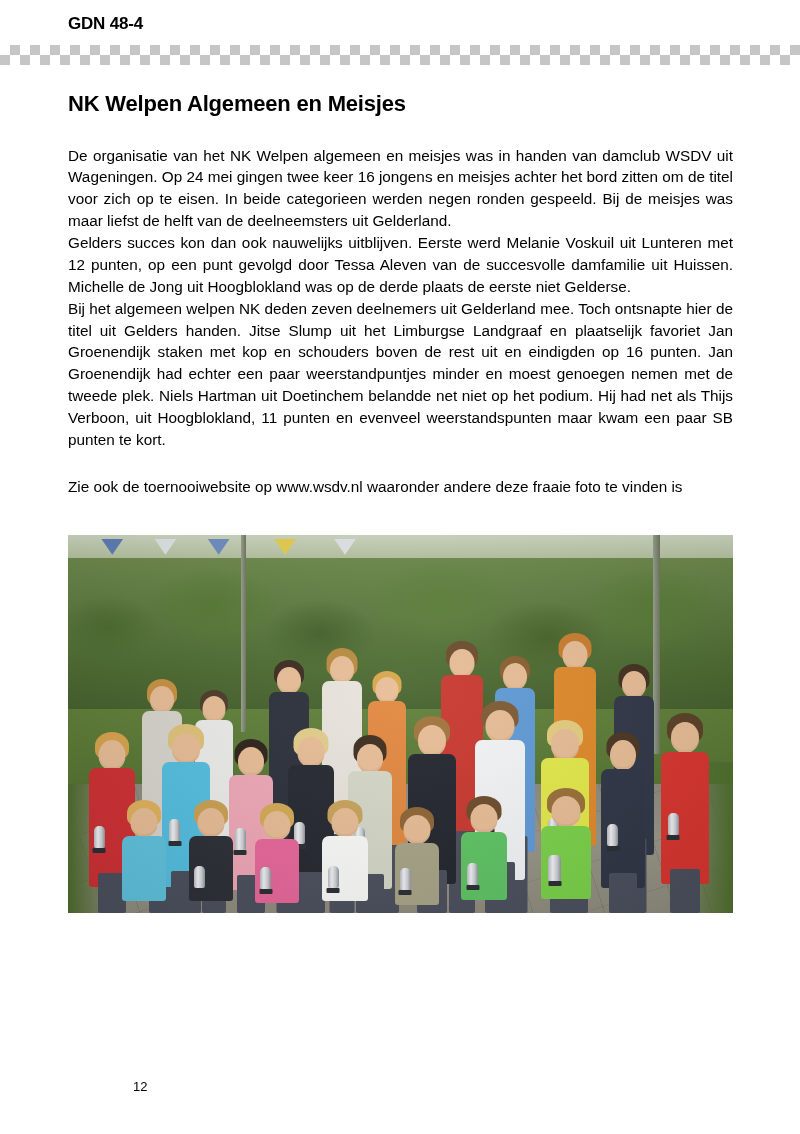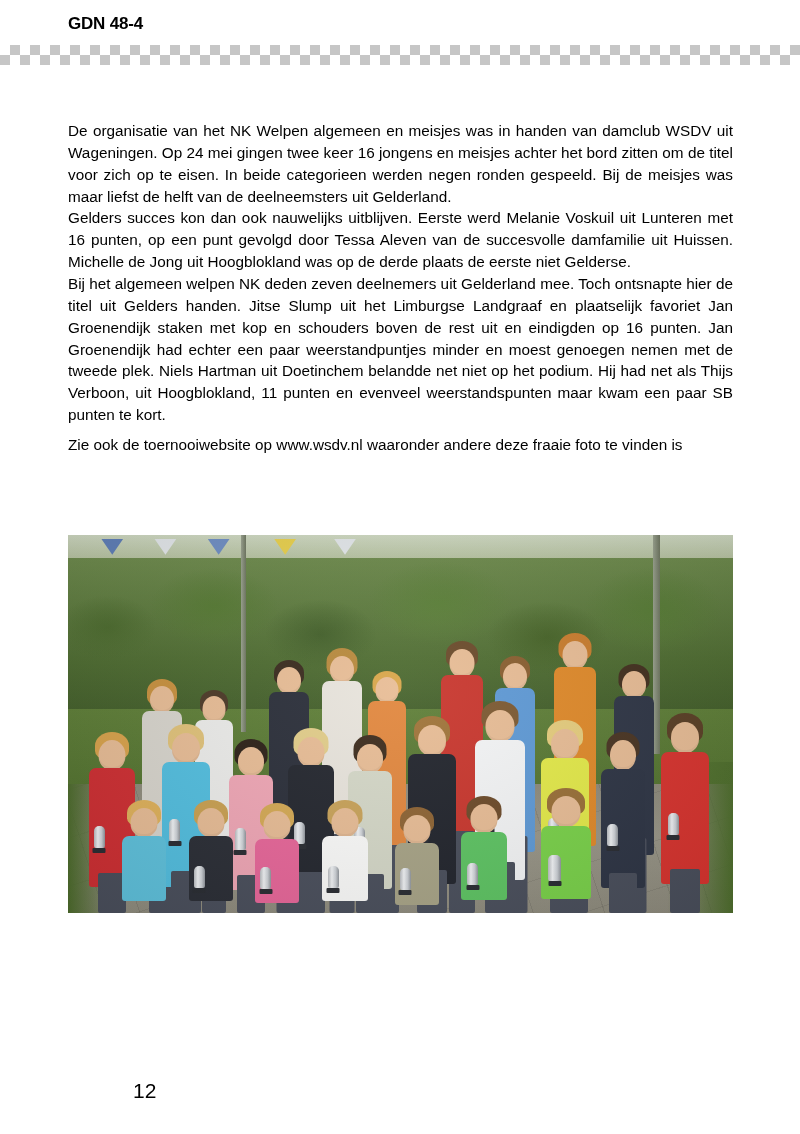--- a/index.html
+++ b/index.html
@@ -71,21 +71,21 @@
   .body-text {
     margin: 0;
     font-size: 15.3px;
     line-height: 1.43;
     text-align: justify;
     text-justify: inter-word;
   }
 
   .para-gap-first { margin-top: 28px; }
   .para-gap       { margin-top: 0px; }
-  .para-gap-big   { margin-top: 8px; }
+  .para-gap-big   { margin-top: 25px; }
 
   
   .photo-wrap {
     position: absolute;
     left: 68px;
     top: 535px;
     width: 665px;
     height: 378px;
     overflow: hidden;
     background: #4a5a34;
@@ -191,40 +191,41 @@
     width: 665px;
     text-align: center;
     font-size: 15.5px;
     font-weight: bold;
   }
 
   .page-number {
     position: absolute;
     left: 133px;
     top: 1079px;
-    font-size: 21px;
+    font-size: 13px;
     text-align: right;
   }
 </style>
 </head>
 <body>
 
 <div class="page">
 
   <div class="running-header">GDN 48-4</div>
 
   <div class="checker-rule"></div>
 
   <div class="content">
 
+    <h1 class="article-title">NK Welpen Algemeen en Meisjes</h1>
 
 
     <p class="body-text para-gap-first">De organisatie van het NK Welpen algemeen en meisjes was in handen van damclub WSDV uit Wageningen. Op 24 mei gingen twee keer 16 jongens en meisjes achter het bord zitten om de titel voor zich op te eisen. In beide categorieen werden negen ronden gespeeld. Bij de meisjes was maar liefst de helft van de deelneemsters uit Gelderland.</p>
 
-    <p class="body-text para-gap">Gelders succes kon dan ook nauwelijks uitblijven. Eerste werd Melanie Voskuil uit Lunteren met 16 punten, op een punt gevolgd door Tessa Aleven van de succesvolle damfamilie uit Huissen. Michelle de Jong uit Hoogblokland was op de derde plaats de eerste niet Gelderse.</p>
+    <p class="body-text para-gap">Gelders succes kon dan ook nauwelijks uitblijven. Eerste werd Melanie Voskuil uit Lunteren met 12 punten, op een punt gevolgd door Tessa Aleven van de succesvolle damfamilie uit Huissen. Michelle de Jong uit Hoogblokland was op de derde plaats de eerste niet Gelderse.</p>
 
     <p class="body-text para-gap">Bij het algemeen welpen NK deden zeven deelnemers uit Gelderland mee. Toch ontsnapte hier de titel uit Gelders handen. Jitse Slump uit het Limburgse Landgraaf en plaatselijk favoriet Jan Groenendijk staken met kop en schouders boven de rest uit en eindigden op 16 punten. Jan Groenendijk had echter een paar weerstandpuntjes minder en moest genoegen nemen met de tweede plek. Niels Hartman uit Doetinchem belandde net niet op het podium. Hij had net als Thijs Verboon, uit Hoogblokland, 11 punten en evenveel weerstandspunten maar kwam een paar SB punten te kort.</p>
 
     <p class="body-text para-gap-big">Zie ook de toernooiwebsite op www.wsdv.nl waaronder andere deze fraaie foto te vinden is</p>
   </div>
 
   <div class="photo-wrap">
     <div class="photo">
       <div class="ph-sky"></div>
       <div class="ph-hedge"></div>

